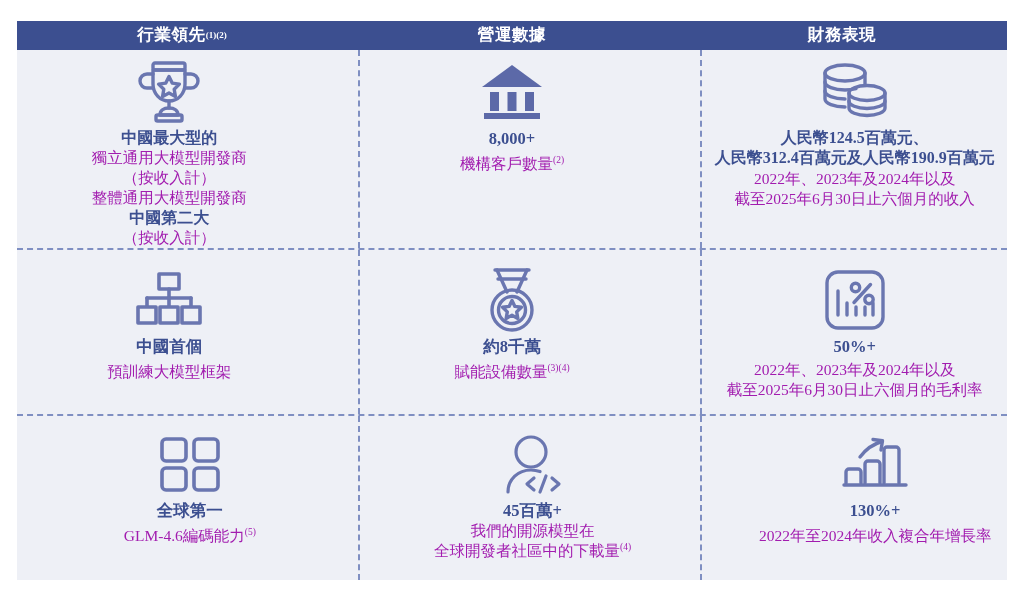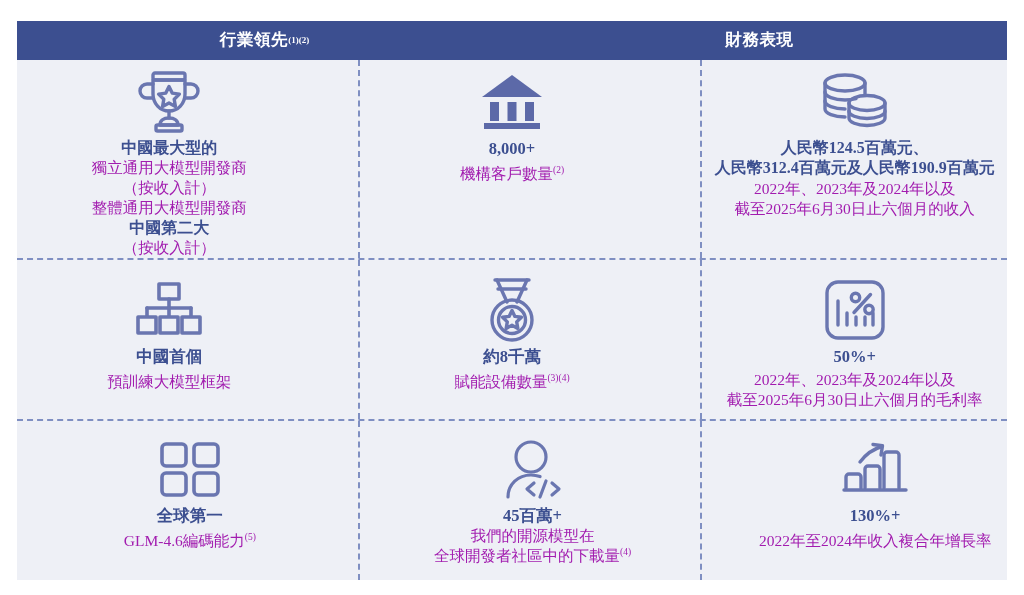--- a/index.html
+++ b/index.html
@@ -24,21 +24,21 @@
   .board {
     width: 990px;
     height: 559px;
     display: flex;
     flex-direction: column;
     background: #eef0f6;
   }
   
   .header-row {
     display: flex;
-    height: 39px;
+    height: 29px;
     background: #3c4f90;
     flex: 0 0 auto;
   }
   .header-cell {
     flex: 1 1 0;
     color: #ffffff;
     font-size: 16.5px;
     font-weight: bold;
     letter-spacing: .6px;
     display: flex;
@@ -128,20 +128,23 @@
 </head>
 <body>
 
 <div class="page">
   <div class="board">
 
     <div class="header-row">
       <div class="header-cell">
         <span>行業領先</span>
           <sup>(1)(2)</sup>
+      </div>
+      <div class="header-cell">
+        <span>營運數據</span>
       </div>
       <div class="header-cell">
         <span>財務表現</span>
       </div>
     </div>
 
     <div class="body">
 
       <div class="row r1">
 

